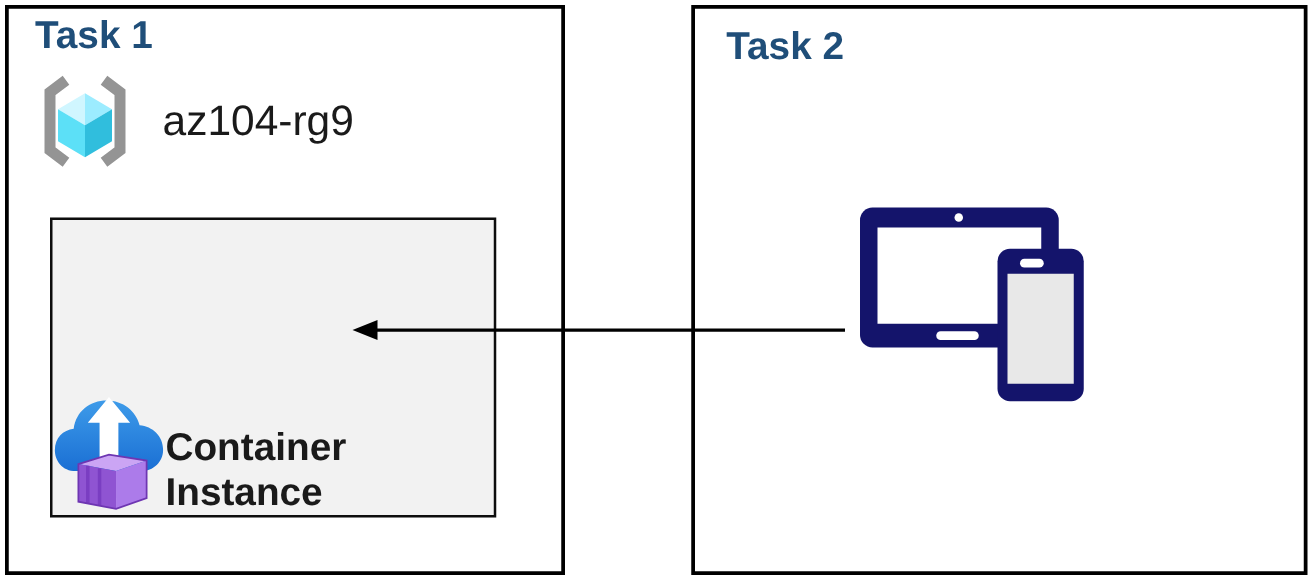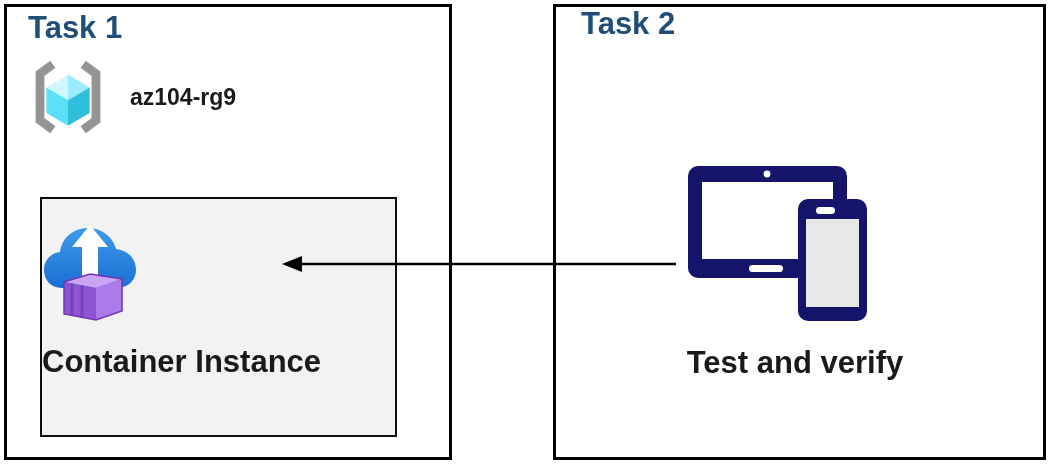--- a/index.html
+++ b/index.html
@@ -14,29 +14,29 @@
     font-family:"Liberation Sans","DejaVu Sans",sans-serif;}
   .stage{position:relative;width:1049px;height:330px;background:#fff;}
 
   .task-box{position:absolute;border:3px solid var(--box-border);background:#fff;}
   #task1-box{left:4px;top:4px;width:448px;height:456px;}
   #task2-box{left:553px;top:4px;width:493px;height:456px;}
 
   .task-title{position:absolute;font-size:31px;font-weight:bold;color:var(--heading-blue);
     letter-spacing:0;}
   #task1-title{left:28px;top:10px;}
-  #task2-title{left:581px;top:6px;}
+  #task2-title{left:581px;top:19px;}
 
   .rg-row{position:absolute;left:28px;top:57px;display:flex;align-items:center;gap:22px;}
   .rg-icon{width:80px;height:80px;}
-  .rg-name{font-size:23px;font-weight:bold;color:var(--text-black);}
+  .rg-name{font-size:34px;font-weight:normal;color:var(--text-black);}
 
   .ci-box{position:absolute;left:40px;top:174px;width:357px;height:240px;
     background:var(--ci-box-fill);border:2px solid #0d0d0d;
-    display:flex;flex-direction:column;align-items:flex-start;margin-top:23px;}
+    display:flex;flex-direction:row;align-items:flex-end;}
   .ci-icon{width:96px;height:106px;margin-top:17px;}
   .ci-label{font-size:31px;font-weight:bold;color:var(--text-black);margin-top:22px;}
 
   .devices-wrap{position:absolute;left:685px;top:163px;width:185px;height:160px;}
   .test-label{position:absolute;left:640px;top:345px;width:310px;text-align:center;
     font-size:31px;font-weight:bold;color:var(--text-black);}
 
   .arrow-overlay{position:absolute;left:0;top:0;width:1049px;height:465px;pointer-events:none;}
 </style>
 </head>
@@ -96,20 +96,19 @@
       <rect x="17" y="19" width="131" height="77" fill="#FFFFFF"></rect>
       <circle cx="82" cy="11" r="3.4" fill="#FFFFFF"></circle>
       <rect x="64" y="102" width="34" height="7" rx="3.5" fill="#FFFFFF"></rect>
 
       <rect x="113" y="36" width="69" height="122" rx="10" fill="#14146B"></rect>
       <rect x="121" y="56" width="53" height="88" fill="#E8E8E8"></rect>
       <rect x="131" y="44" width="19" height="7" rx="3.5" fill="#FFFFFF"></rect>
     </svg>
   </div>
 
-  <div class="test-label">Test and verify</div>
 
   <svg class="arrow-overlay">
     <line x1="676" y1="264" x2="300" y2="264" stroke="#000000" stroke-width="2.6"></line>
     <polygon points="282,264 302,256 302,272" fill="#000000"></polygon>
   </svg>
 
 </div>
 
 </body></html>

